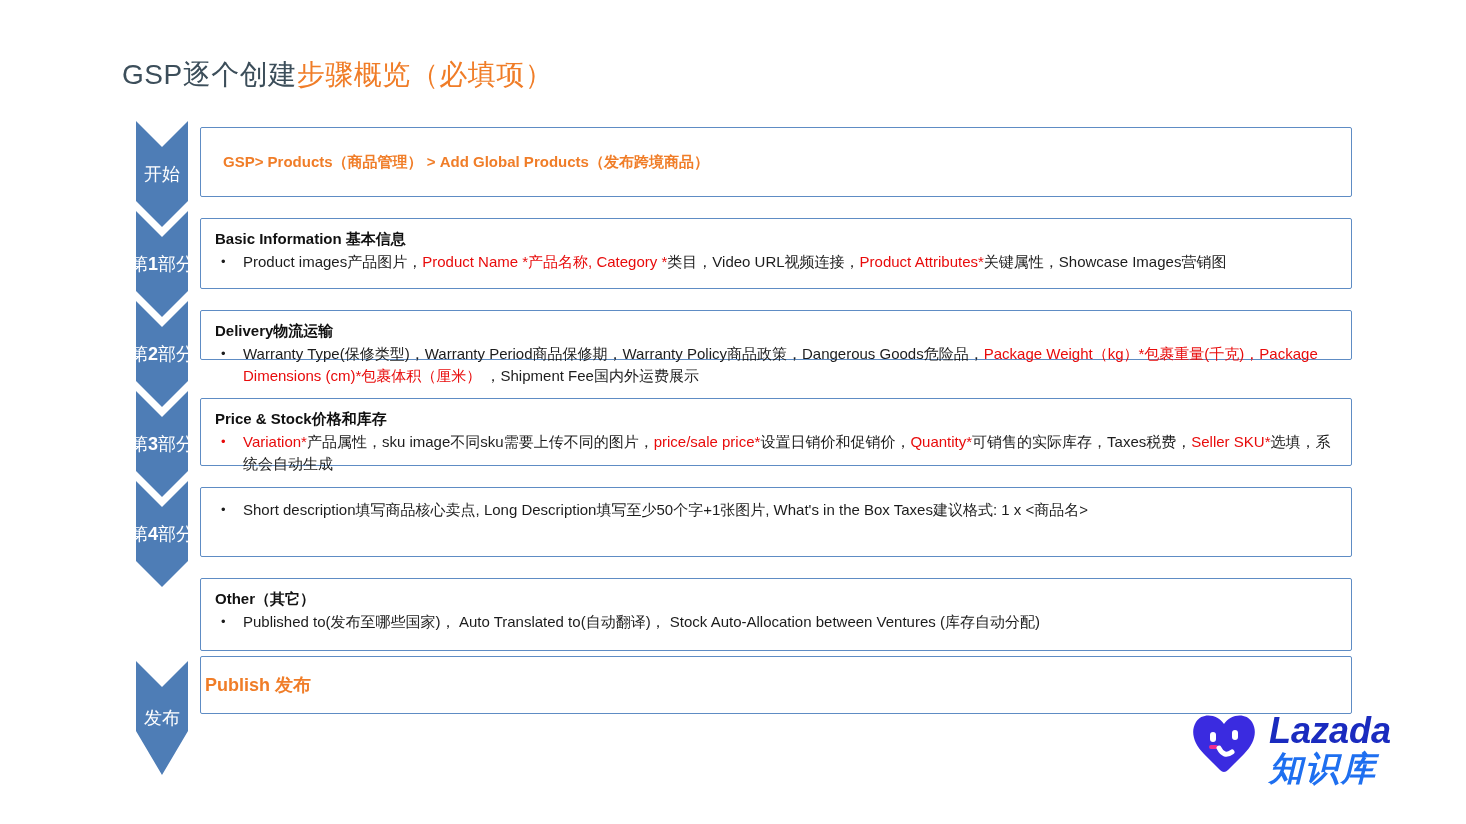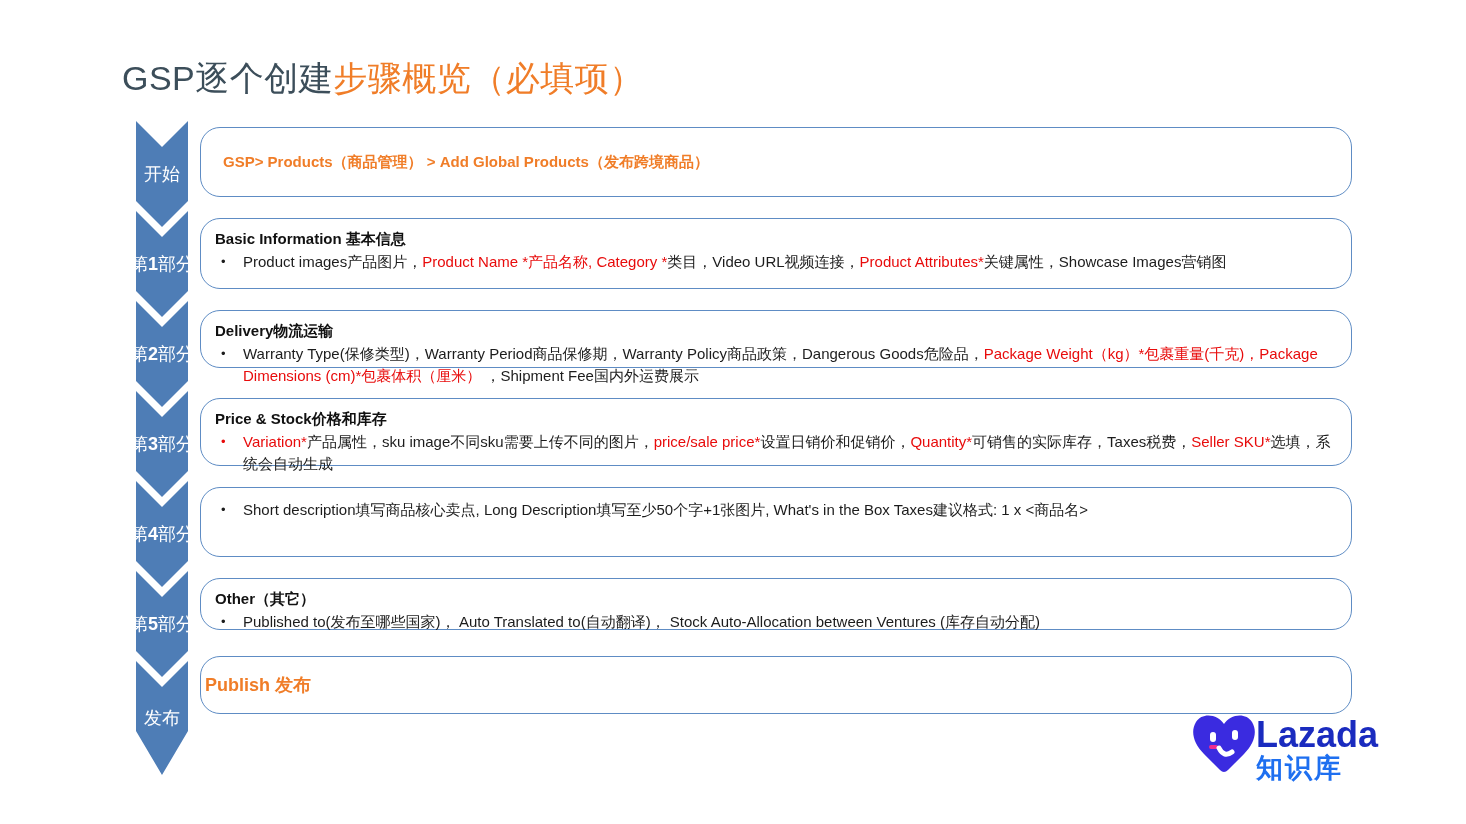--- a/index.html
+++ b/index.html
@@ -1,54 +1,54 @@
 <!DOCTYPE html>
 <html><head>
 <meta charset="utf-8">
 <style>
   html,body{margin:0;padding:0;background:#fff;}
   .slide{
     position:relative;width:1466px;height:824px;background:#fff;overflow:hidden;
     font-family:"Liberation Sans","DejaVu Sans",sans-serif;
   }
   
-  .title{position:absolute;left:122px;top:56px;font-size:34px;letter-spacing:.5px;white-space:nowrap;}
+  .title{position:absolute;left:122px;top:56px;font-size:28px;letter-spacing:.5px;white-space:nowrap;}
   .title .t-dark{color:var(--title-dark);}
   .title .t-orange{color:var(--orange);}
   
   .chev{
     position:absolute;left:136px;width:52px;background:var(--chev-blue);
     clip-path:polygon(0 0,50% 26px,100% 0,100% calc(100% - 26px),50% 100%,0 calc(100% - 26px));
     display:flex;align-items:center;justify-content:center;
     color:#fff;font-size:18px;white-space:nowrap;
   }
   .chev.last{clip-path:polygon(0 0,50% 26px,100% 0,100% calc(100% - 44px),50% 100%,0 calc(100% - 44px));}
   
   .box{
     position:absolute;left:200px;width:1152px;background:#fff;
-    border:1.6px solid var(--box-border);border-radius:20px;box-sizing:border-box;
+    border:1.6px solid var(--box-border);border-radius:2px;box-sizing:border-box;
     padding:9px 14px;
   }
   .box .heading{font-size:15px;font-weight:bold;color:#111;line-height:21px;}
   .bullet-row{display:flex;margin-top:2px;font-size:15px;line-height:22px;color:#1c1c1c;}
   .bullet-row .marker{flex:0 0 22px;padding-left:6px;font-size:13px;}
   .bullet-row .marker.red{color:var(--red);}
   .bullet-row .btext{flex:1;}
   .seg-red{color:var(--red);}
   .seg-b{font-weight:bold;}
   .box.orange-line{display:flex;align-items:center;padding-left:22px;}
   .box.orange-line .oline{font-size:15px;font-weight:bold;color:var(--orange);}
   .box.publish{display:flex;align-items:center;padding-left:4px;}
   .box.publish .oline{font-size:18px;font-weight:bold;color:var(--orange);}
   
-  .logo{position:absolute;left:1192px;top:712px;display:flex;align-items:center;}
+  .logo{position:absolute;left:1192px;top:712px;display:flex;align-items:center;gap:13px;font-style:italic;}
   .logo .mark{width:64px;height:74px;}
   .logo .wordmark{display:flex;flex-direction:column;line-height:1;}
   .logo .brand{font-size:36px;font-weight:bold;color:var(--laz-navy);letter-spacing:0;}
-  .logo .sub{font-size:27px;font-weight:bold;color:var(--laz-blue);margin-top:2px;letter-spacing:2px;}
+  .logo .sub{font-size:34px;font-weight:bold;color:var(--laz-blue);margin-top:2px;letter-spacing:2px;}
 </style>
 </head>
 <body>
 
 <div class="slide" style="--orange: #F07D28; --red: #E80B0B; --chev-blue: #4E7DB6; --box-border: #5E8CC4; --title-dark: #3C4E5A; --laz-navy: #1A2BBF; --laz-blue: #1E6FF0; --heart-indigo: #3A2BE0; --heart-pink: #ED2B8F;">
 
   <div class="title">
     <span class="t-dark">GSP逐个创建</span><span class="t-orange">步骤概览（必填项）</span>
   </div>
 
@@ -60,40 +60,37 @@
     </div>
   <div class="chev" style="top:301px;height:106px;">
       <span><span>第</span><span class="seg-b">2</span><span>部分</span></span>
     </div>
   <div class="chev" style="top:391px;height:106px;text-align:center;">
       <span><span>第</span><span class="seg-b">3</span><span>部分</span></span>
     </div>
   <div class="chev" style="top:481px;height:106px;">
       <span><span>第</span><span class="seg-b">4</span><span>部分</span></span>
     </div>
-  <div class="chev" style="top:571px;height:106px;">
-      <span><span>第</span><span class="seg-b">5</span><span>部分</span></span>
-    </div>
   <div class="chev last" style="top:661px;height:114px;">
       <span><span>发布</span></span>
     </div>
 
   <div class="box orange-line" style="top:127px;height:70px;">
     <span class="oline">GSP&gt; Products（商品管理） &gt; Add Global Products（发布跨境商品）</span>
   </div>
 
   <div class="box" style="top:218px;height:71px;">
     <div class="heading">Basic Information 基本信息</div>
     <div class="bullet-row">
       <span class="marker">•</span>
       <span class="btext"><span>Product images产品图片，</span><span class="seg-red">Product Name *产品名称,</span><span> </span><span class="seg-red">Category *</span><span>类目，Video URL视频连接，</span><span class="seg-red">Product Attributes*</span><span>关键属性，Showcase Images营销图</span></span>
     </div>
   </div>
 
-  <div class="box" style="top:310px;height:58px;">
+  <div class="box" style="top:310px;height:50px;">
     <div class="heading">Delivery物流运输</div>
     <div class="bullet-row">
       <span class="marker">•</span>
       <span class="btext"><span>Warranty Type(保修类型)，Warranty Period商品保修期，Warranty Policy商品政策，Dangerous Goods危险品，</span><span class="seg-red">Package Weight（kg）*包裹重量(千克)，Package Dimensions (cm)*包裹体积（厘米）</span><span> ，Shipment Fee国内外运费展示</span></span>
     </div>
   </div>
 
   <div class="box" style="top:398px;height:68px;">
     <div class="heading">Price &amp; Stock价格和库存</div>
     <div class="bullet-row">
@@ -102,21 +99,21 @@
     </div>
   </div>
 
   <div class="box" style="top:487px;height:70px;">
     <div class="bullet-row">
       <span class="marker">•</span>
       <span class="btext"><span>Short description填写商品核心卖点, Long Description填写至少50个字+1张图片, What's in the Box Taxes建议格式: 1 x &lt;商品名&gt;</span></span>
     </div>
   </div>
 
-  <div class="box" style="top:578px;height:52px;">
+  <div class="box" style="top:578px;height:73px;">
     <div class="heading">Other（其它）</div>
     <div class="bullet-row">
       <span class="marker">•</span>
       <span class="btext"><span>Published to(发布至哪些国家)， Auto Translated to(自动翻译)， Stock Auto-Allocation between Ventures (库存自动分配)</span></span>
     </div>
   </div>
 
   <div class="box publish" style="top:656px;height:58px;">
     <span class="oline">Publish 发布</span>
   </div>

